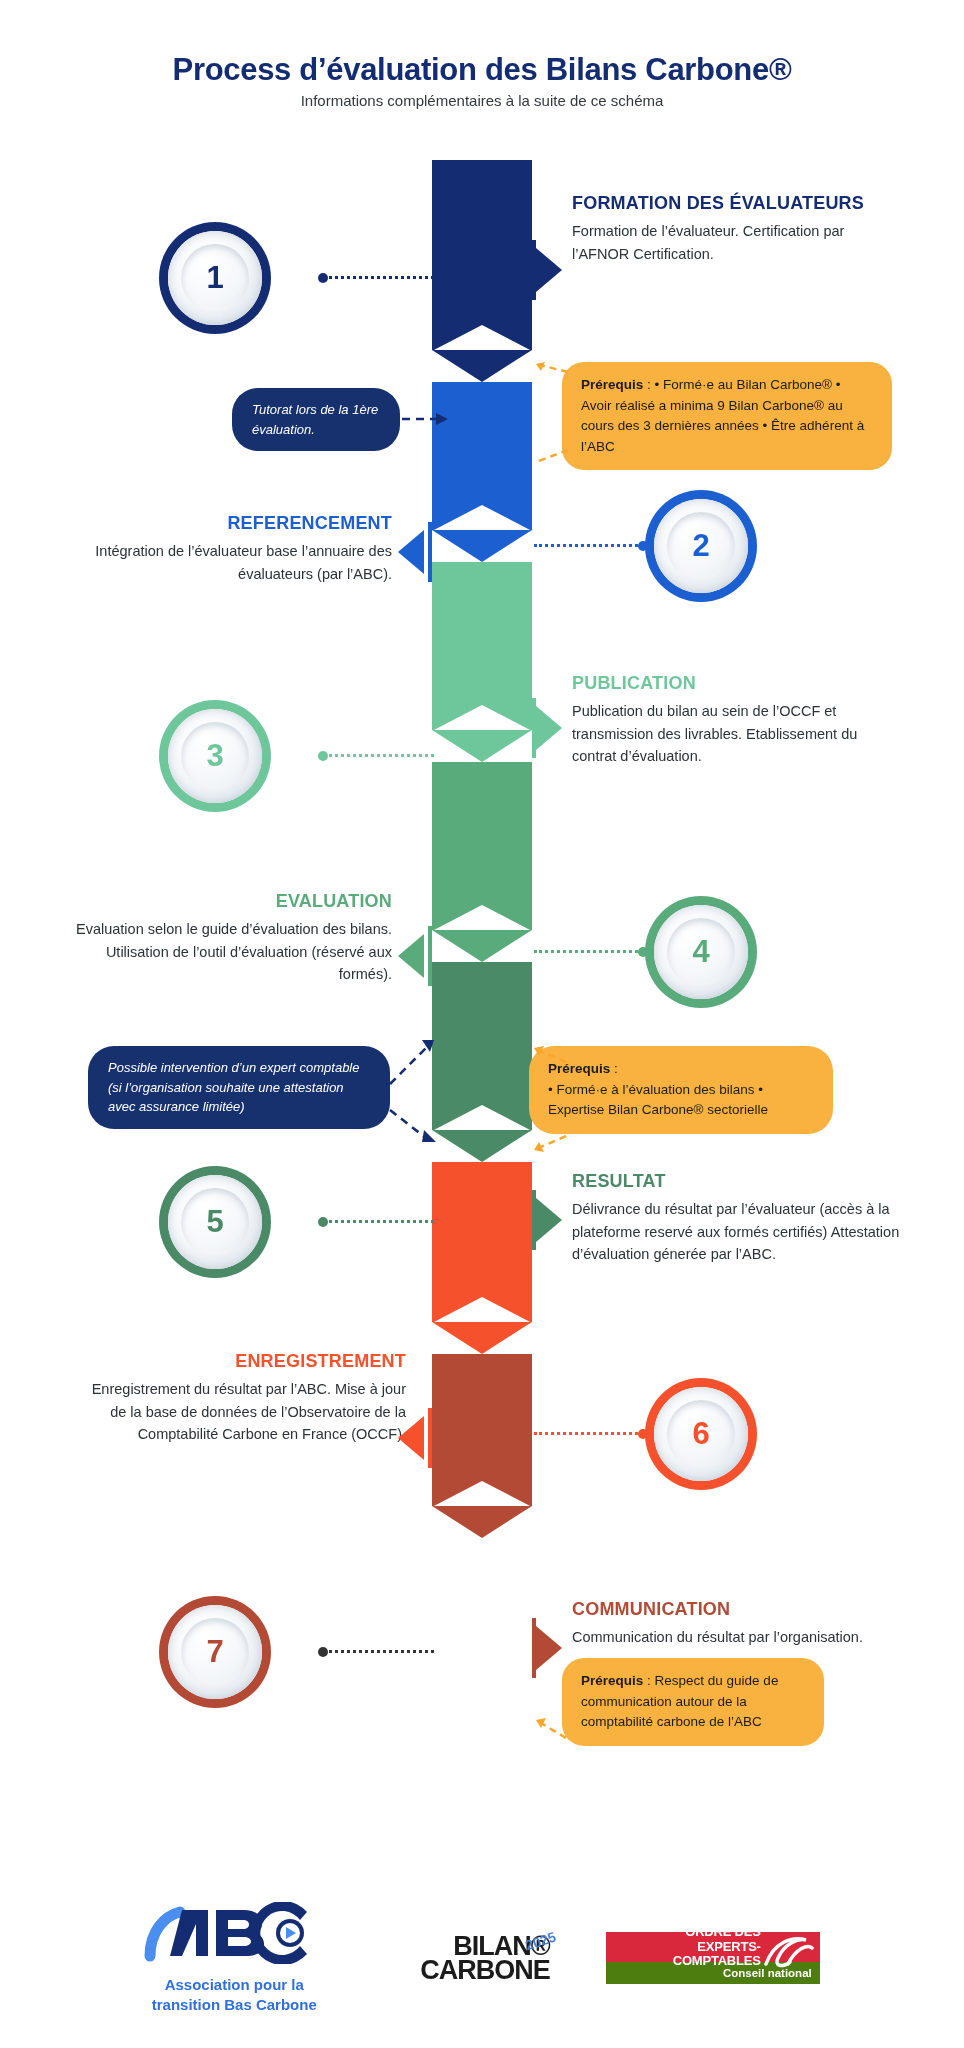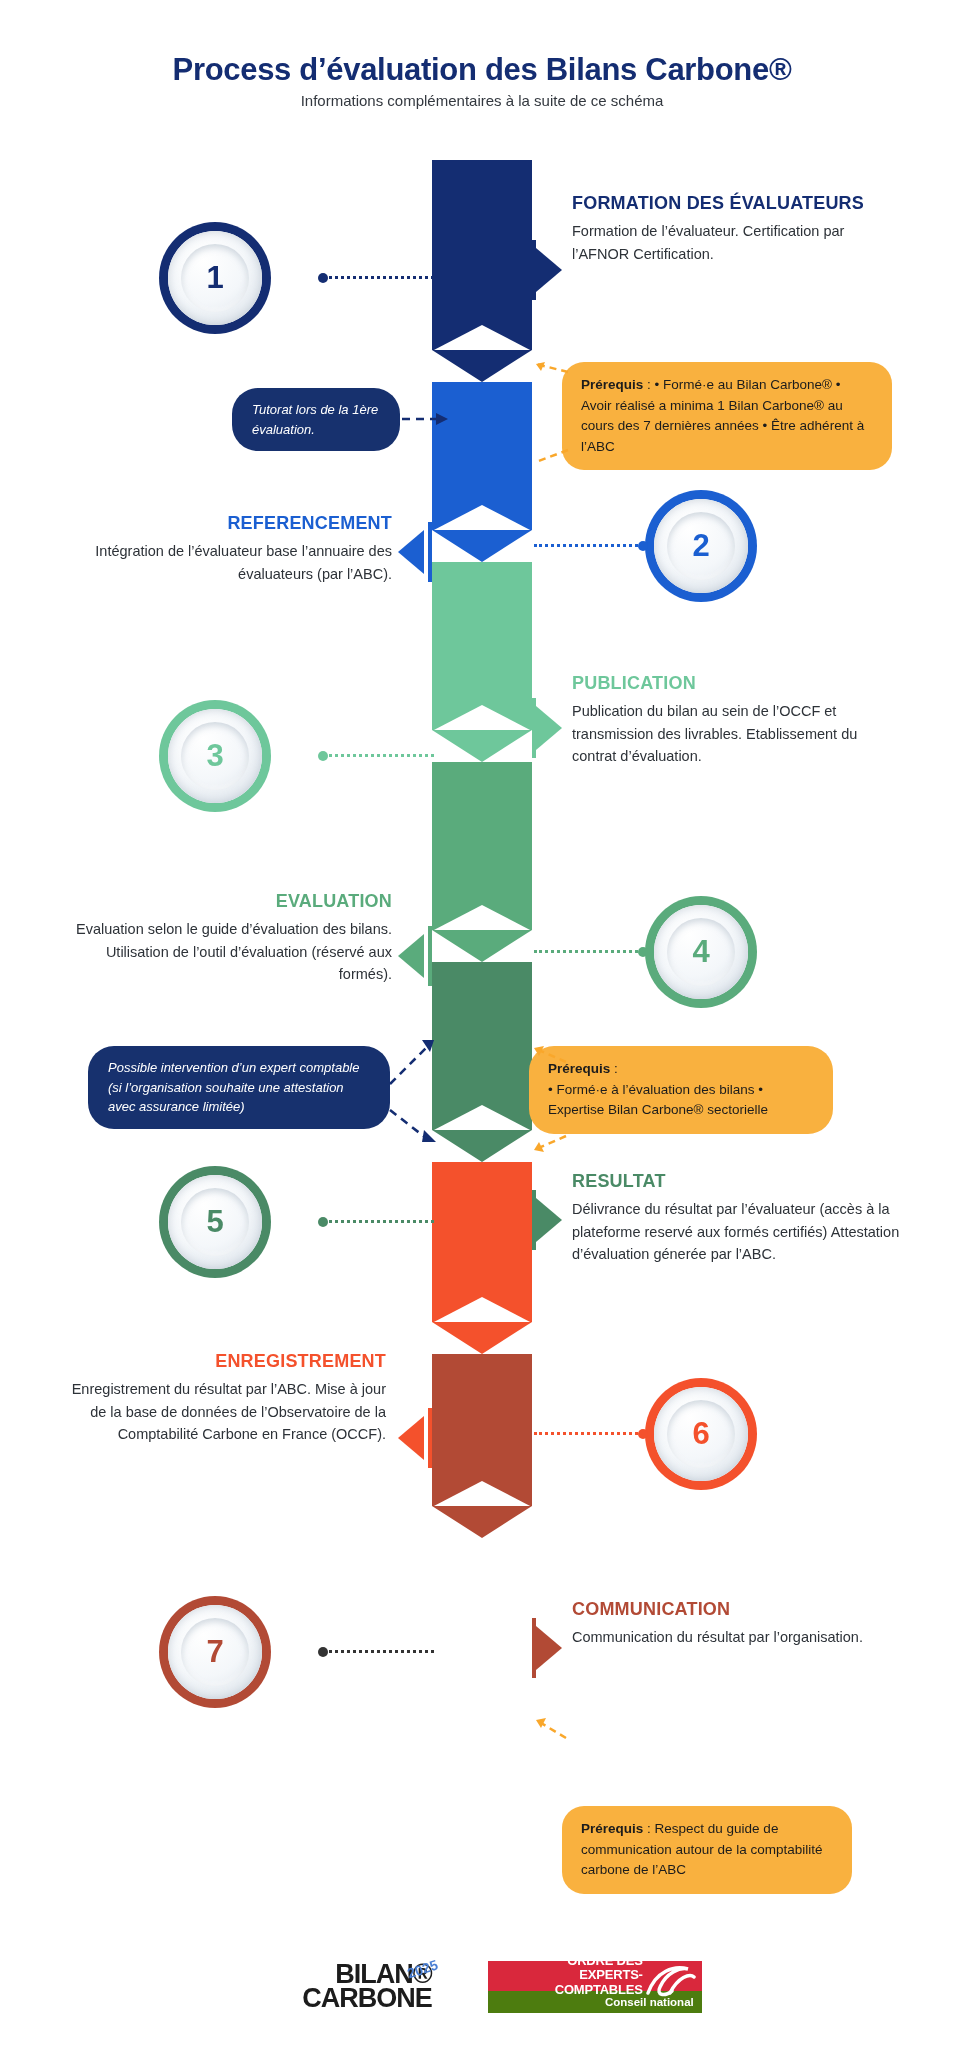--- a/index.html
+++ b/index.html
@@ -167,21 +167,21 @@
 <div class="ptr r" style="left:536px;top:248px;border-left:26px solid #142d72"></div>
 <div class="medal" style="--ring:#142d72;left:168px;top:231px;">
   <span>1</span>
 </div>
 <div class="dots" style="--c:#142d72;left:322px;top:276px;width:112px;">
   <div class="dot-line"></div>
     <div class="nub" style="left:-4px"></div>
 </div>
 
 <div class="prereq" style="left:562px;top:362px;width:330px;">
-  <b>Prérequis</b><span> : </span><span>• Formé·e au Bilan Carbone® • Avoir réalisé a minima 1 Bilan Carbone® au cours des 7 dernières années • Être adhérent à l’ABC</span>
+  <b>Prérequis</b><span> : </span><span>• Formé·e au Bilan Carbone® • Avoir réalisé a minima 9 Bilan Carbone® au cours des 3 dernières années • Être adhérent à l’ABC</span>
 </div>
 <svg style="position:absolute;left:524px;top:358px;" width="48" height="110">
   <path d="M44 14 L12 6" stroke="#f9a72b" stroke-width="2.5" stroke-dasharray="7 5" fill="none"></path>
   <path d="M12 6 L21 4 L17 13 Z" fill="#f9a72b"></path>
   <path d="M44 92 L12 104" stroke="#f9a72b" stroke-width="2.5" stroke-dasharray="7 5" fill="none"></path>
 </svg>
 
 <div class="callout" style="left:232px;top:388px;width:168px;">Tutorat lors de la 1ère évaluation.</div>
 <svg style="position:absolute;left:400px;top:408px;" width="50" height="22">
   <path d="M2 11 L36 11" stroke="#142d72" stroke-width="2.6" stroke-dasharray="8 6" fill="none"></path>
@@ -256,21 +256,21 @@
 <div class="ptrbar" style="left:532px;top:1190px;background:#4a8a66"></div>
 <div class="ptr r" style="left:536px;top:1198px;border-left:26px solid #4a8a66"></div>
 <div class="medal" style="--ring:#4a8a66;left:168px;top:1175px;">
   <span>5</span>
 </div>
 <div class="dots" style="--c:#4a8a66;left:322px;top:1220px;width:112px;">
   <div class="dot-line"></div>
     <div class="nub" style="left:-4px"></div>
 </div>
 
-<div class="step left" style="left:56px;top:1350px;">
+<div class="step left" style="left:76px;top:1350px;">
   <h3 style="color:#f4512c">ENREGISTREMENT</h3>
   <p>Enregistrement du résultat par l’ABC. Mise à jour de la base de données de l’Observatoire de la Comptabilité Carbone en France (OCCF).</p>
 </div>
 <div class="ptrbar" style="left:428px;top:1408px;background:#f4512c"></div>
 <div class="ptr l" style="left:398px;top:1416px;border-right:26px solid #f4512c"></div>
 <div class="medal" style="--ring:#f4512c;left:654px;top:1387px;">
   <span>6</span>
 </div>
 <div class="dots" style="--c:#f4512c;left:534px;top:1432px;width:110px;">
   <div class="dot-line"></div>
@@ -284,30 +284,47 @@
 <div class="ptrbar" style="left:532px;top:1618px;background:#b24a35"></div>
 <div class="ptr r" style="left:536px;top:1626px;border-left:26px solid #b24a35"></div>
 <div class="medal" style="--ring:#b24a35;left:168px;top:1605px;">
   <span>7</span>
 </div>
 <div class="dots" style="--c:#333333;left:322px;top:1650px;width:112px;">
   <div class="dot-line"></div>
     <div class="nub" style="left:-4px"></div>
 </div>
 
-<div class="prereq" style="left:562px;top:1806px;width:290px;">
+<div class="prereq" style="left:562px;top:1658px;width:262px;">
   <b>Prérequis</b><span> : </span><span>Respect du guide de communication autour de la comptabilité carbone de l’ABC</span>
 </div>
 <svg style="position:absolute;left:524px;top:1706px;" width="46" height="50">
   <path d="M42 32 L12 14" stroke="#f9a72b" stroke-width="2.5" stroke-dasharray="7 5" fill="none"></path>
   <path d="M12 14 L22 12 L17 22 Z" fill="#f9a72b"></path>
 </svg>
 
 <div class="footer">
 
+  <div class="abc-logo">
+    <svg width="180" height="62" viewBox="0 0 180 62">
+      <path d="M6 54 C6 30 20 14 36 10" stroke="#4a8ef0" stroke-width="11" fill="none" stroke-linecap="round"></path>
+      <path d="M38 8 L64 8 L64 54 L52 54 L52 22 L38 54 L26 54 Z" fill="#142d72"></path>
+      <path d="M72 8 L100 8 C112 8 118 14 118 22 C118 27 115 30 111 31 C116 32 120 36 120 42 C120 50 113 54 101 54 L72 54 Z
+               M84 18 L84 27 L99 27 C103 27 105 25 105 22.5 C105 20 103 18 99 18 Z
+               M84 35 L84 44 L100 44 C104 44 107 42 107 39.5 C107 37 104 35 100 35 Z" fill="#142d72"></path>
+      <path d="M156 18 A22 22 0 1 0 156 44 L163 52 A32 32 0 1 1 163 10 Z" fill="#142d72"></path>
+      <circle cx="146" cy="31" r="14" fill="#142d72"></circle>
+      <circle cx="146" cy="31" r="10" fill="#ffffff"></circle>
+      <path d="M142 25 L152 31 L142 37 Z" fill="#4a8ef0"></path>
+    </svg>
+    <div class="abc-tag">
+      <div>Association pour la</div>
+      <div>transition Bas Carbone</div>
+    </div>
+  </div>
 
   <div class="bc-logo">
     <div class="bc-l1">BILAN®</div>
     <div class="bc-l2">CARBONE</div>
     <div class="bc-year">2025</div>
   </div>
 
   <div class="oec">
     <div class="oec-top">
       <div class="oec-t1">

